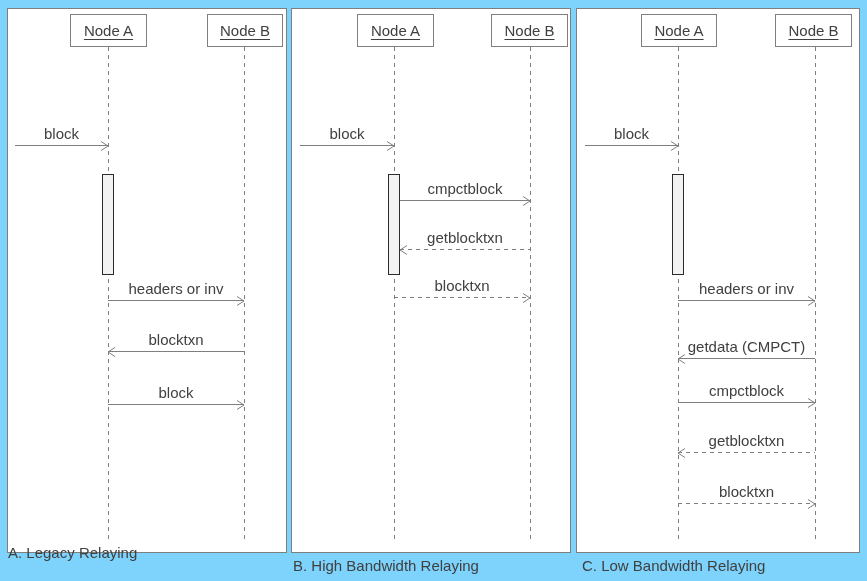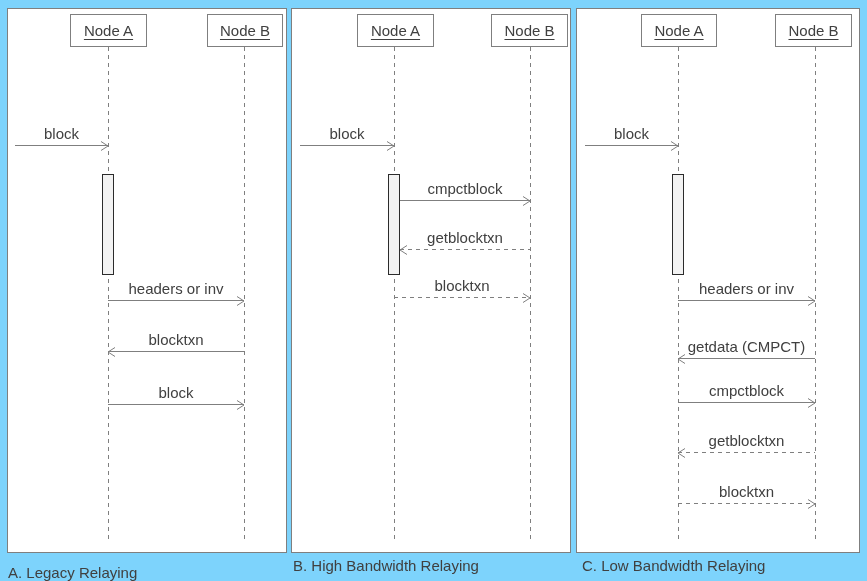--- a/index.html
+++ b/index.html
@@ -221,17 +221,17 @@
 
     <div class="msg" style="left:101px;top:472px;width:137px;">
       <div class="msg-label">blocktxn</div>
       <div class="msg-line dashed"></div>
       <svg class="head head-right" viewBox="0 0 12 12">
           <polyline points="3,1.5 10,6 3,10.5" fill="none" stroke="#7f7f7f" stroke-width="1"></polyline>
         </svg>
     </div>
   </div>
 
-  <div class="caption" style="left:8px;top:544px;margin-top:20px;">A. Legacy Relaying</div>
+  <div class="caption" style="left:8px;top:544px;">A. Legacy Relaying</div>
   <div class="caption" style="left:293px;top:557px;">B. High Bandwidth Relaying</div>
   <div class="caption" style="left:582px;top:557px;">C. Low Bandwidth Relaying</div>
 
 </div>
 
 </body></html>

